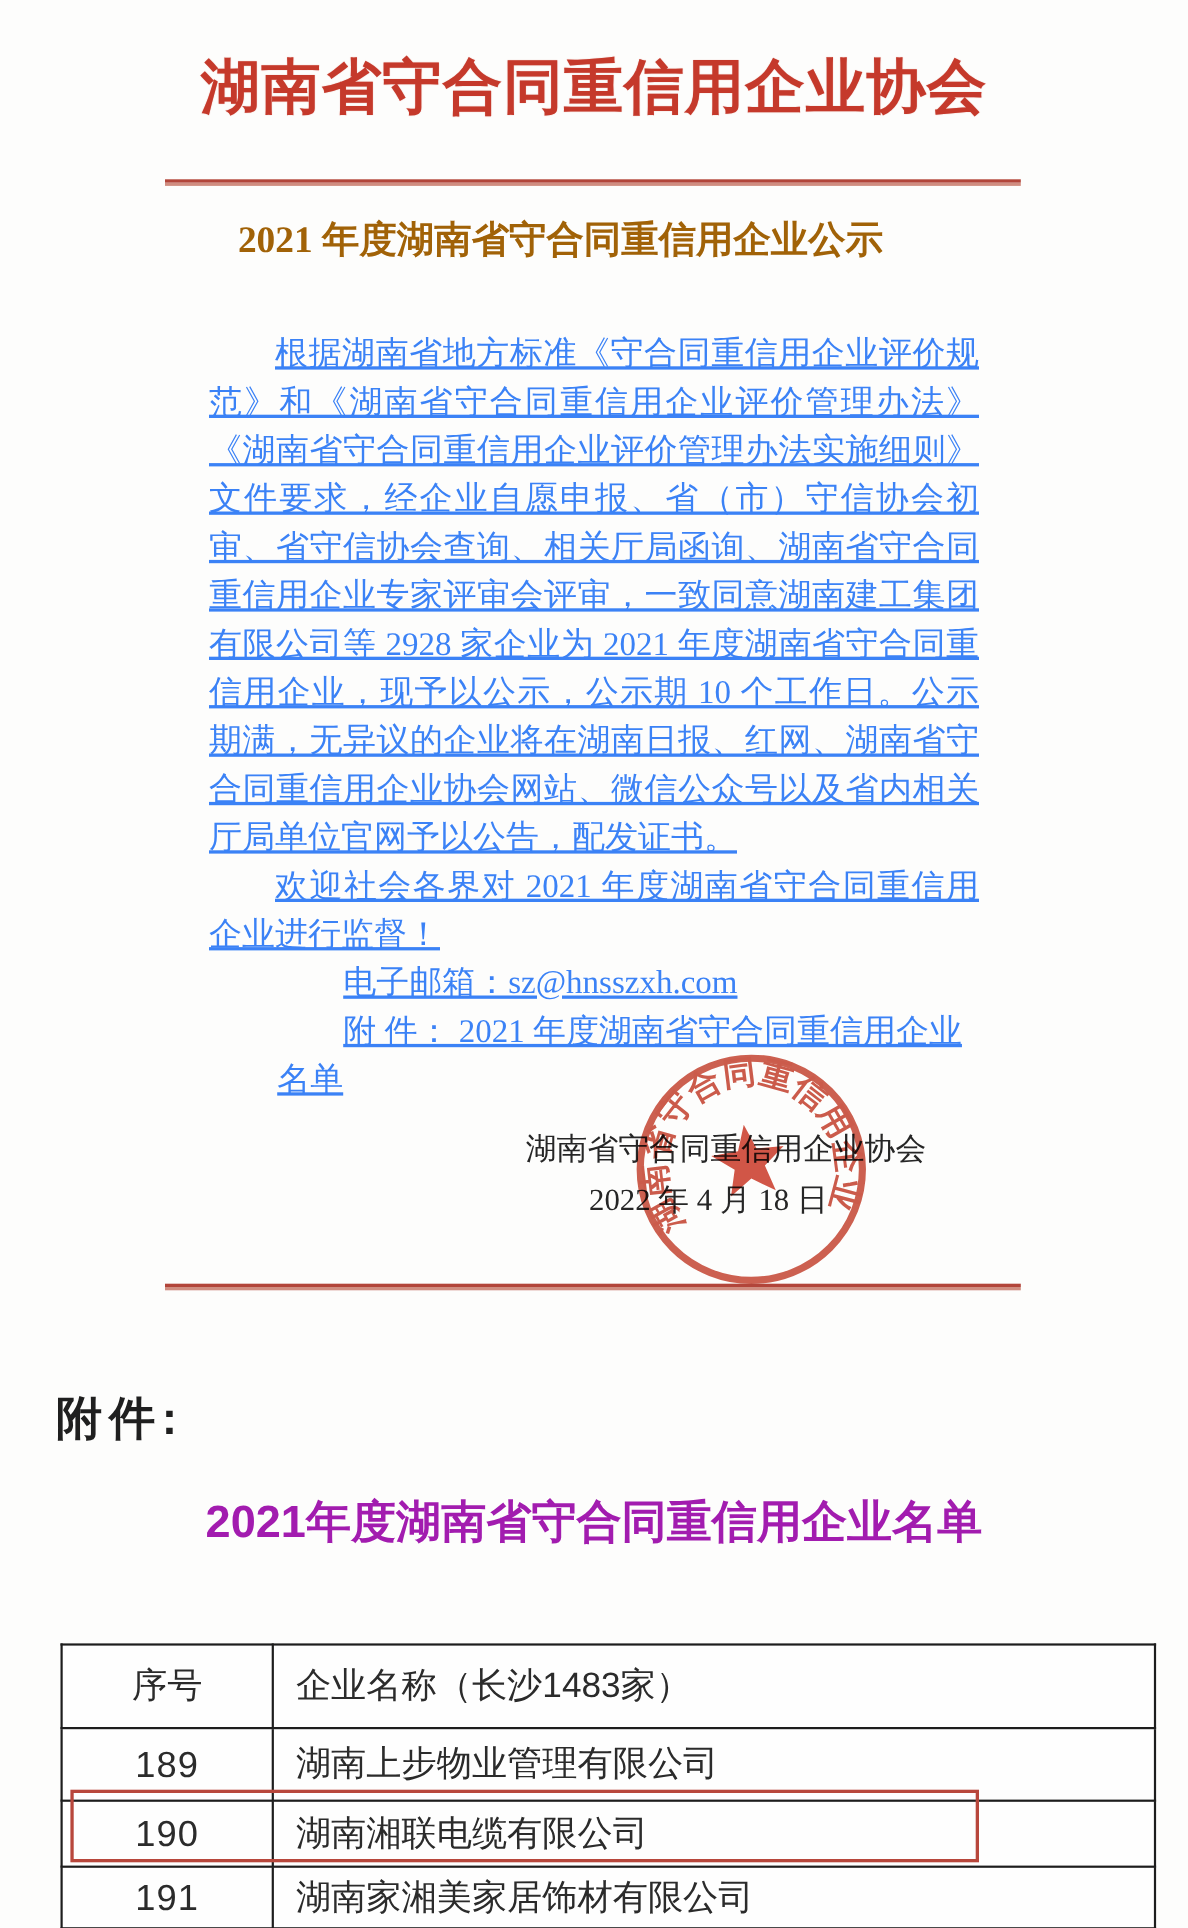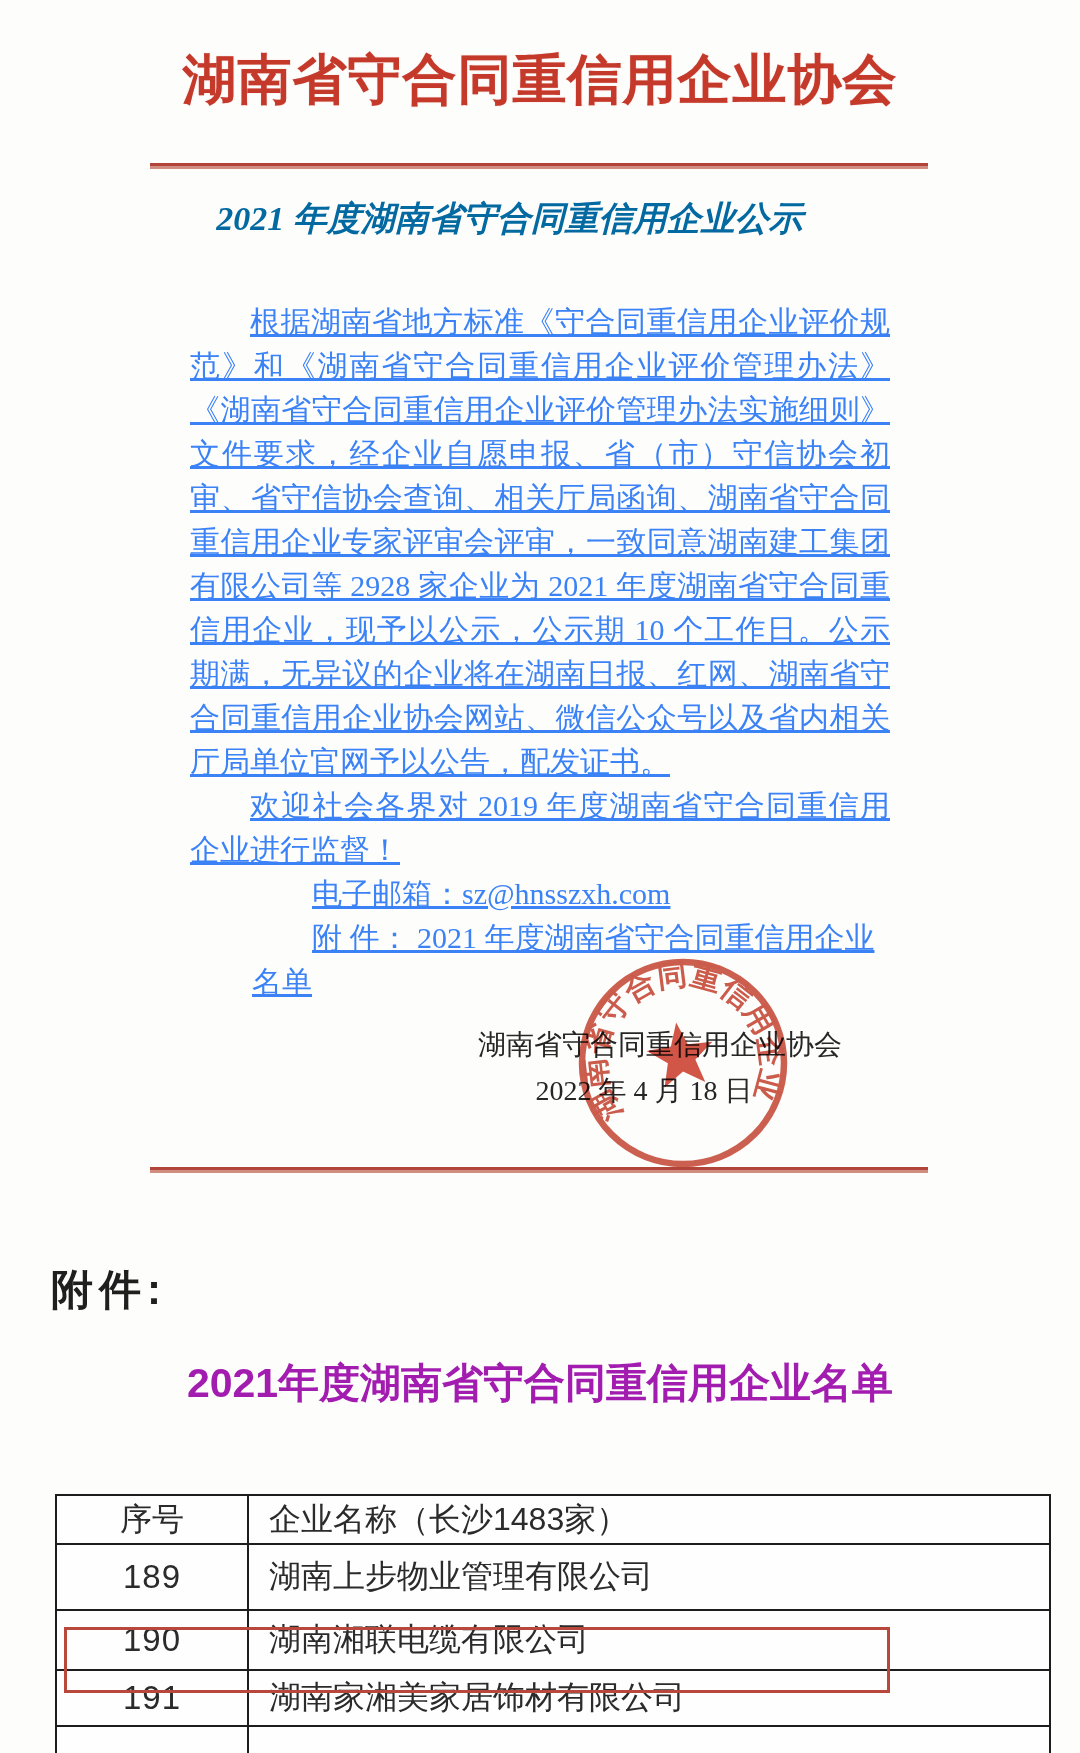--- a/index.html
+++ b/index.html
@@ -29,22 +29,21 @@
     background:#b2453a;
     box-shadow:0 3px 0 #d08d80;
   }
   .rule-top{top:163px;}
   .rule-bottom{top:1167px;}
   .doc-title{
     position:absolute;top:196px;left:0;width:1019px;
     text-align:center;
     font-size:34px;line-height:46px;
     font-weight:600;
-    color:#0369a1;
-    font-style:italic;
+    color:#a16207;
   }
   
   .body-block{
     position:absolute;top:300px;left:190px;width:700px;
     font-size:30px;line-height:44px;
     color:#3b82f6;
     text-align:justify;
     text-decoration:underline;
   }
   .body-block p{margin:0;text-indent:2em;}
@@ -88,21 +87,21 @@
     font-size:32px;color:#2b2b2b;
   }
   .tbl td{
     border:2px solid #1d1d1d;
     vertical-align:middle;
     padding:0;
     background:#fefefe;
   }
   .col-no{width:190px;text-align:center;}
   .col-name{width:780px;text-align:left;padding-left:20px !important;}
-  .row-header{height:49px;padding-left:10px;}
+  .row-header{height:76px;padding-left:10px;}
   .row-189{height:66px;}
   .row-190{height:60px;}
   .row-191{height:56px;}
   .row-filler{height:44px;}
   .num{font-size:33px;letter-spacing:1px;}
   .highlight-box{
     position:absolute;left:64px;top:1627px;width:820px;height:60px;
     border:3px solid #b8473c;
     pointer-events:none;
   }
@@ -112,21 +111,21 @@
 
 <div class="page">
 
   <div class="org-title">湖南省守合同重信用企业协会</div>
   <div class="red-rule rule-top"></div>
 
   <div class="doc-title">2021 年度湖南省守合同重信用企业公示</div>
 
   <div class="body-block">
     <p>根据湖南省地方标准《守合同重信用企业评价规范》和《湖南省守合同重信用企业评价管理办法》《湖南省守合同重信用企业评价管理办法实施细则》文件要求，经企业自愿申报、省（市）守信协会初审、省守信协会查询、相关厅局函询、湖南省守合同重信用企业专家评审会评审，一致同意湖南建工集团有限公司等 2928 家企业为 2021 年度湖南省守合同重信用企业，现予以公示，公示期 10 个工作日。公示期满，无异议的企业将在湖南日报、红网、湖南省守合同重信用企业协会网站、微信公众号以及省内相关厅局单位官网予以公告，配发证书。</p>
-    <p>欢迎社会各界对 2019 年度湖南省守合同重信用企业进行监督！</p>
+    <p>欢迎社会各界对 2021 年度湖南省守合同重信用企业进行监督！</p>
     <p class="contact-line">电子邮箱：sz@hnsszxh.com</p>
     <p class="contact-line">附 件： 2021 年度湖南省守合同重信用企业名单</p>
   </div>
 
   <div class="sig-name">湖南省守合同重信用企业协会</div>
   <div class="sig-date">2022 年 4 月 18 日</div>
 
   <svg class="seal" viewBox="0 0 220 220" xmlns="http://www.w3.org/2000/svg">
     <circle cx="110" cy="110" r="101" fill="none" stroke="#c9503e" stroke-width="6.5"></circle>
     <polygon fill="#cf4534" transform="translate(108,104) scale(0.97) rotate(-8)" points="0,-36 8.8,-12.1 34.2,-11.1 14.3,4.6 21.2,29.1 0,15 -21.2,29.1 -14.3,4.6 -34.2,-11.1 -8.8,-12.1"></polygon>

